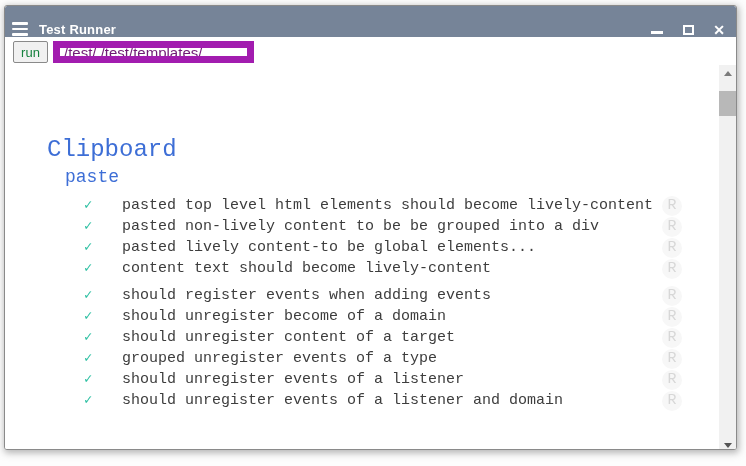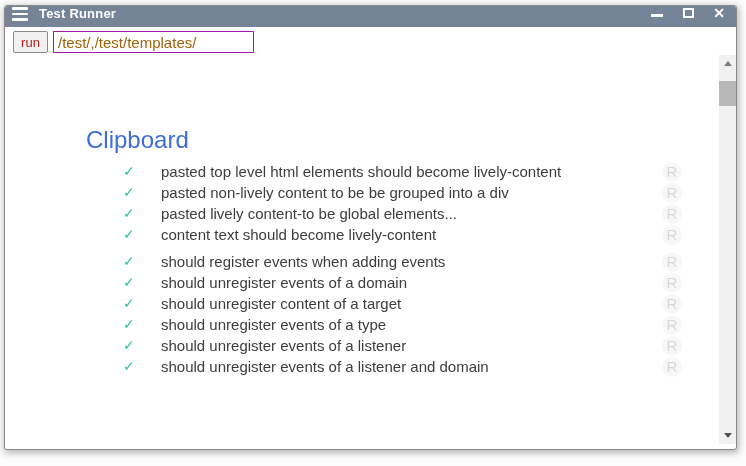--- a/index.html
+++ b/index.html
@@ -4,44 +4,44 @@
 <style>
   html,body{margin:0;padding:0;width:746px;height:466px;background:#fdfdfd;overflow:hidden;
     font-family:"Liberation Sans", sans-serif;}
   *{box-sizing:border-box;}
 
   .window{position:absolute;left:4px;top:5px;width:733px;height:445px;background:#fff;
     border:1px solid #8a8a8a;border-radius:3px;
     box-shadow:1px 2px 7px 1px rgba(110,110,110,.5);overflow:hidden;}
 
   
-  .titlebar{height:21px;background:#768498;display:flex;align-items:flex-start;
+  .titlebar{height:31px;background:#768498;display:flex;align-items:flex-end;
     border-radius:2px 2px 0 0;padding:0 8px 0 7px;}
   .hamburger{display:inline-flex;flex-direction:column;justify-content:center;gap:3px;
     width:16px;height:16px;cursor:pointer;}
   .hamburger i{display:block;height:2.5px;background:#fff;border-radius:1px;}
   .win-title{color:#fff;font-size:13px;font-weight:bold;margin-left:11px;flex:1;
     white-space:nowrap;letter-spacing:.2px;}
   .controls{display:flex;align-items:center;gap:17px;margin-right:2px;}
   .ctrl{display:inline-flex;align-items:center;justify-content:center;width:14px;height:14px;cursor:pointer;}
   .ctrl .min-bar{width:12px;height:3px;background:#fff;margin-top:4px;}
   .ctrl .max-box{width:11px;height:10px;border:2px solid #fff;background:transparent;}
   .ctrl.close{color:#fff;font-weight:bold;font-size:14px;line-height:14px;}
 
   
   .toolbar{height:28px;display:flex;align-items:center;padding:2px 8px 0 8px;background:#fff;}
-  .run-btn{font-family:"Liberation Sans",sans-serif;font-size:13px;color:#b91c1c;
+  .run-btn{font-family:"Liberation Sans",sans-serif;font-size:13px;color:#15803d;
     height:22px;min-width:35px;padding:0 7px;background:#f1f1f1;border:1px solid #8a8a8a;
     border-radius:2px;cursor:pointer;}
-  .path-input{font-family:"Liberation Sans",sans-serif;font-size:15px;color:#a16207;
-    height:22px;width:201px;margin-left:5px;border:1px solid #a21caf;padding:0 4px;outline:none;}
+  .path-input{font-family:"Liberation Sans",sans-serif;font-size:15px;color:#701a75;
+    height:22px;width:201px;margin-left:5px;border:7px solid #a21caf;padding:0 4px;outline:none;}
 
   
   .content{position:relative;height:389px;background:#fff;overflow:hidden;}
-  .section{padding-left:81px;}
+  .section{padding-left:42px;font-family:Liberation Mono, monospace;}
   .sec-title{margin:0;font-size:24px;font-weight:normal;color:#3d6ed6;line-height:28px;}
   .sec-title.first{margin-top:71px;}
   .sec-title.second{margin-top:10px;}
   .sec-sub{margin:3px 0 0 18px;font-size:18px;font-weight:normal;color:#3d6ed6;line-height:21px;}
   .rows{margin-top:7px;}
   .rows.second{margin-top:6px;}
   .row{display:flex;align-items:center;height:21px;margin-left:37px;margin-right:54px;}
   .check{color:#2ec0a3;font-size:14px;width:18px;flex:0 0 18px;line-height:21px;}
   .lbl{flex:1;font-size:15px;color:#3d3d3d;line-height:21px;white-space:nowrap;overflow:hidden;margin-left:20px;}
   .rbtn{flex:0 0 20px;width:20px;height:20px;border-radius:50%;background:#f7f7f7;
@@ -83,20 +83,21 @@
 
   <div class="toolbar">
     <button class="run-btn">run</button>
     <input class="path-input" type="text" value="/test/,/test/templates/" style="">
   </div>
 
   <div class="content">
     <div id="sections">
   <section class="section">
     <h1 class="sec-title first">Clipboard</h1>
+    <h2 class="sec-sub">paste</h2>
     <div class="rows">
   <div class="row">
     <span class="check">✓</span>
     <span class="lbl">pasted top level html elements should become lively-content</span>
     <span class="rbtn">R</span>
   </div>
 
   <div class="row">
     <span class="check">✓</span>
     <span class="lbl">pasted non-lively content to be be grouped into a div</span>
@@ -121,33 +122,33 @@
 
     <div class="rows second">
   <div class="row">
     <span class="check">✓</span>
     <span class="lbl">should register events when adding events</span>
     <span class="rbtn">R</span>
   </div>
 
   <div class="row">
     <span class="check">✓</span>
-    <span class="lbl">should unregister events of a domain</span>
+    <span class="lbl">should unregister become of a domain</span>
     <span class="rbtn">R</span>
   </div>
 
   <div class="row">
     <span class="check">✓</span>
     <span class="lbl">should unregister content of a target</span>
     <span class="rbtn">R</span>
   </div>
 
   <div class="row">
     <span class="check">✓</span>
-    <span class="lbl">should unregister events of a type</span>
+    <span class="lbl">grouped unregister events of a type</span>
     <span class="rbtn">R</span>
   </div>
 
   <div class="row">
     <span class="check">✓</span>
     <span class="lbl">should unregister events of a listener</span>
     <span class="rbtn">R</span>
   </div>
 
   <div class="row">

